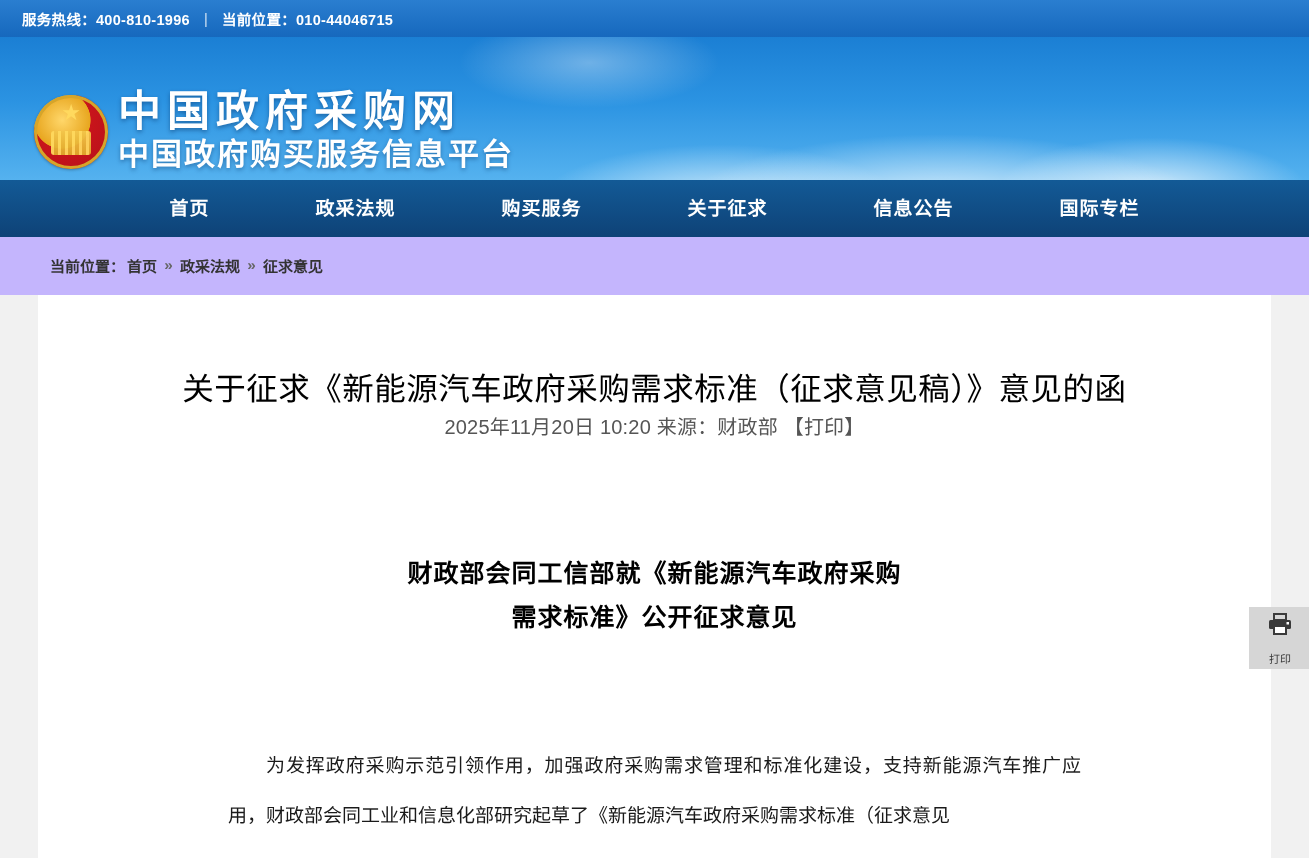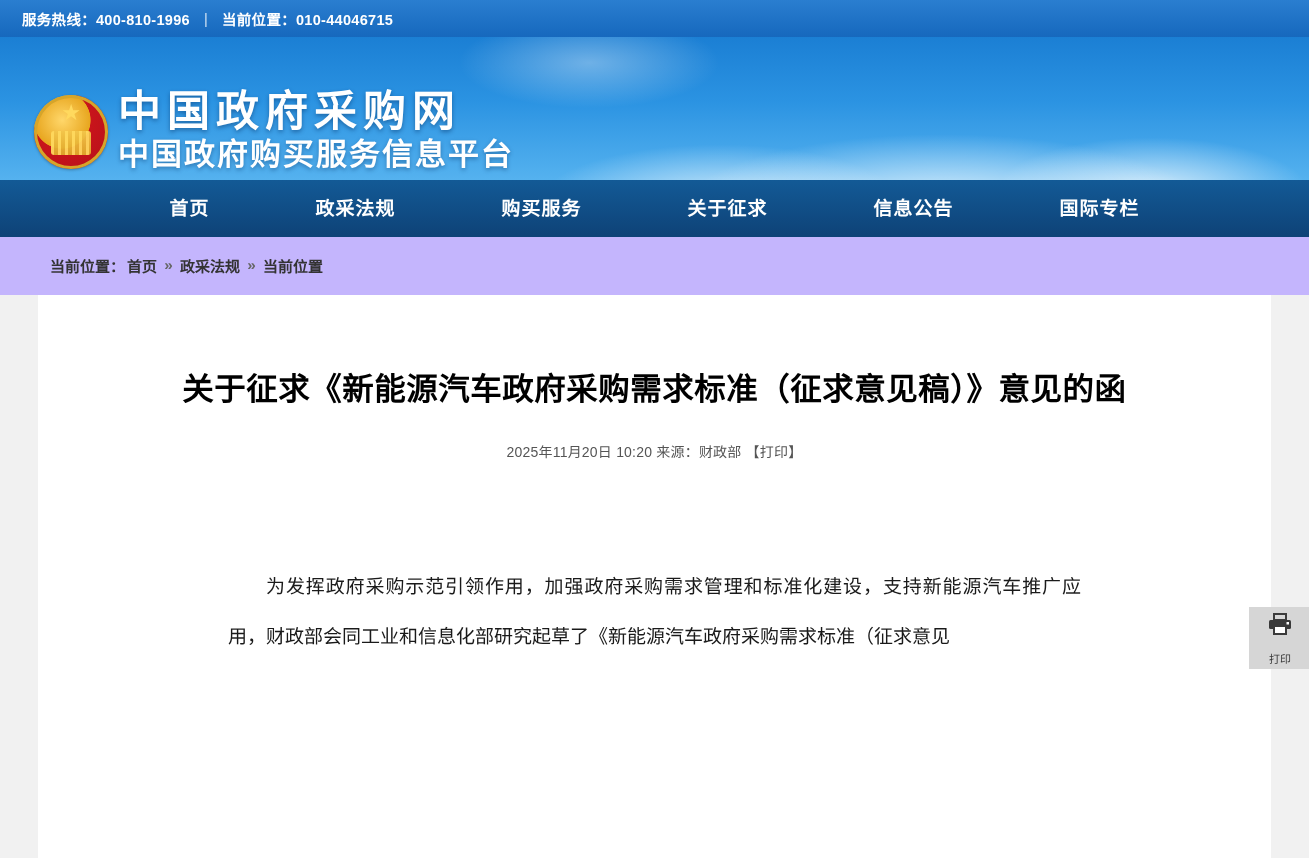--- a/index.html
+++ b/index.html
@@ -177,30 +177,29 @@
     background: #ffffff;
     height: 100%;
     box-sizing: border-box;
     position: relative;
     padding: 0 72px;
   }
   h1.doc-title {
     margin: 0;
     padding-top: 72px;
     font-size: 31.5px;
-    font-weight: bold;
+    font-weight: normal;
     color: #000;
     text-align: center;
     letter-spacing: 0.5px;
     line-height: 1.4;
   }
   .meta {
-    margin-top: 30px;
     text-align: center;
-    font-size: 14px;
+    font-size: 20px;
     color: #555;
     letter-spacing: .2px;
   }
   .meta .print-link {
     color: #555;
     text-decoration: none;
     cursor: pointer;
   }
   .subtitle {
     margin-top: 112px;
@@ -278,35 +277,39 @@
   <a href="#">国际专栏</a>
 </div>
 
 <div class="crumbwrap">
   <div class="crumb">
     <span class="lbl">当前位置：</span>
     <a href="#">首页</a>
     <span class="arrow">»</span>
     <a href="#">政采法规</a>
     <span class="arrow">»</span>
-    <a href="#">当前位置</a>
+    <a href="#">征求意见</a>
   </div>
 </div>
 
 <div class="contentwrap">
   <div class="page">
 
     <h1 class="doc-title">关于征求《新能源汽车政府采购需求标准（征求意见稿）》意见的函</h1>
 
     <div class="meta">
       <span>2025年11月20日 10:20</span>
       <span>来源：</span><span>财政部</span>
       <a class="print-link" href="#">【打印】</a>
     </div>
 
+    <div class="subtitle">
+      <div>财政部会同工信部就《新能源汽车政府采购</div>
+      <div>需求标准》公开征求意见</div>
+    </div>
 
     <div class="body-text">为发挥政府采购示范引领作用，加强政府采购需求管理和标准化建设，支持新能源汽车推广应用，财政部会同工业和信息化部研究起草了《新能源汽车政府采购需求标准（征求意见</div>
 
     <div class="print-btn">
       <span>
         <svg width="26" height="24" viewBox="0 0 26 24" aria-hidden="true">
           <rect x="7" y="2" width="12" height="6" fill="none" stroke="#3a3a3a" stroke-width="2"></rect>
           <rect x="2" y="8" width="22" height="9" rx="1.5" fill="#3a3a3a"></rect>
           <rect x="7" y="14" width="12" height="8" fill="#ffffff" stroke="#3a3a3a" stroke-width="2"></rect>
           <rect x="19.5" y="10" width="2.5" height="2.5" fill="#ffffff"></rect>

